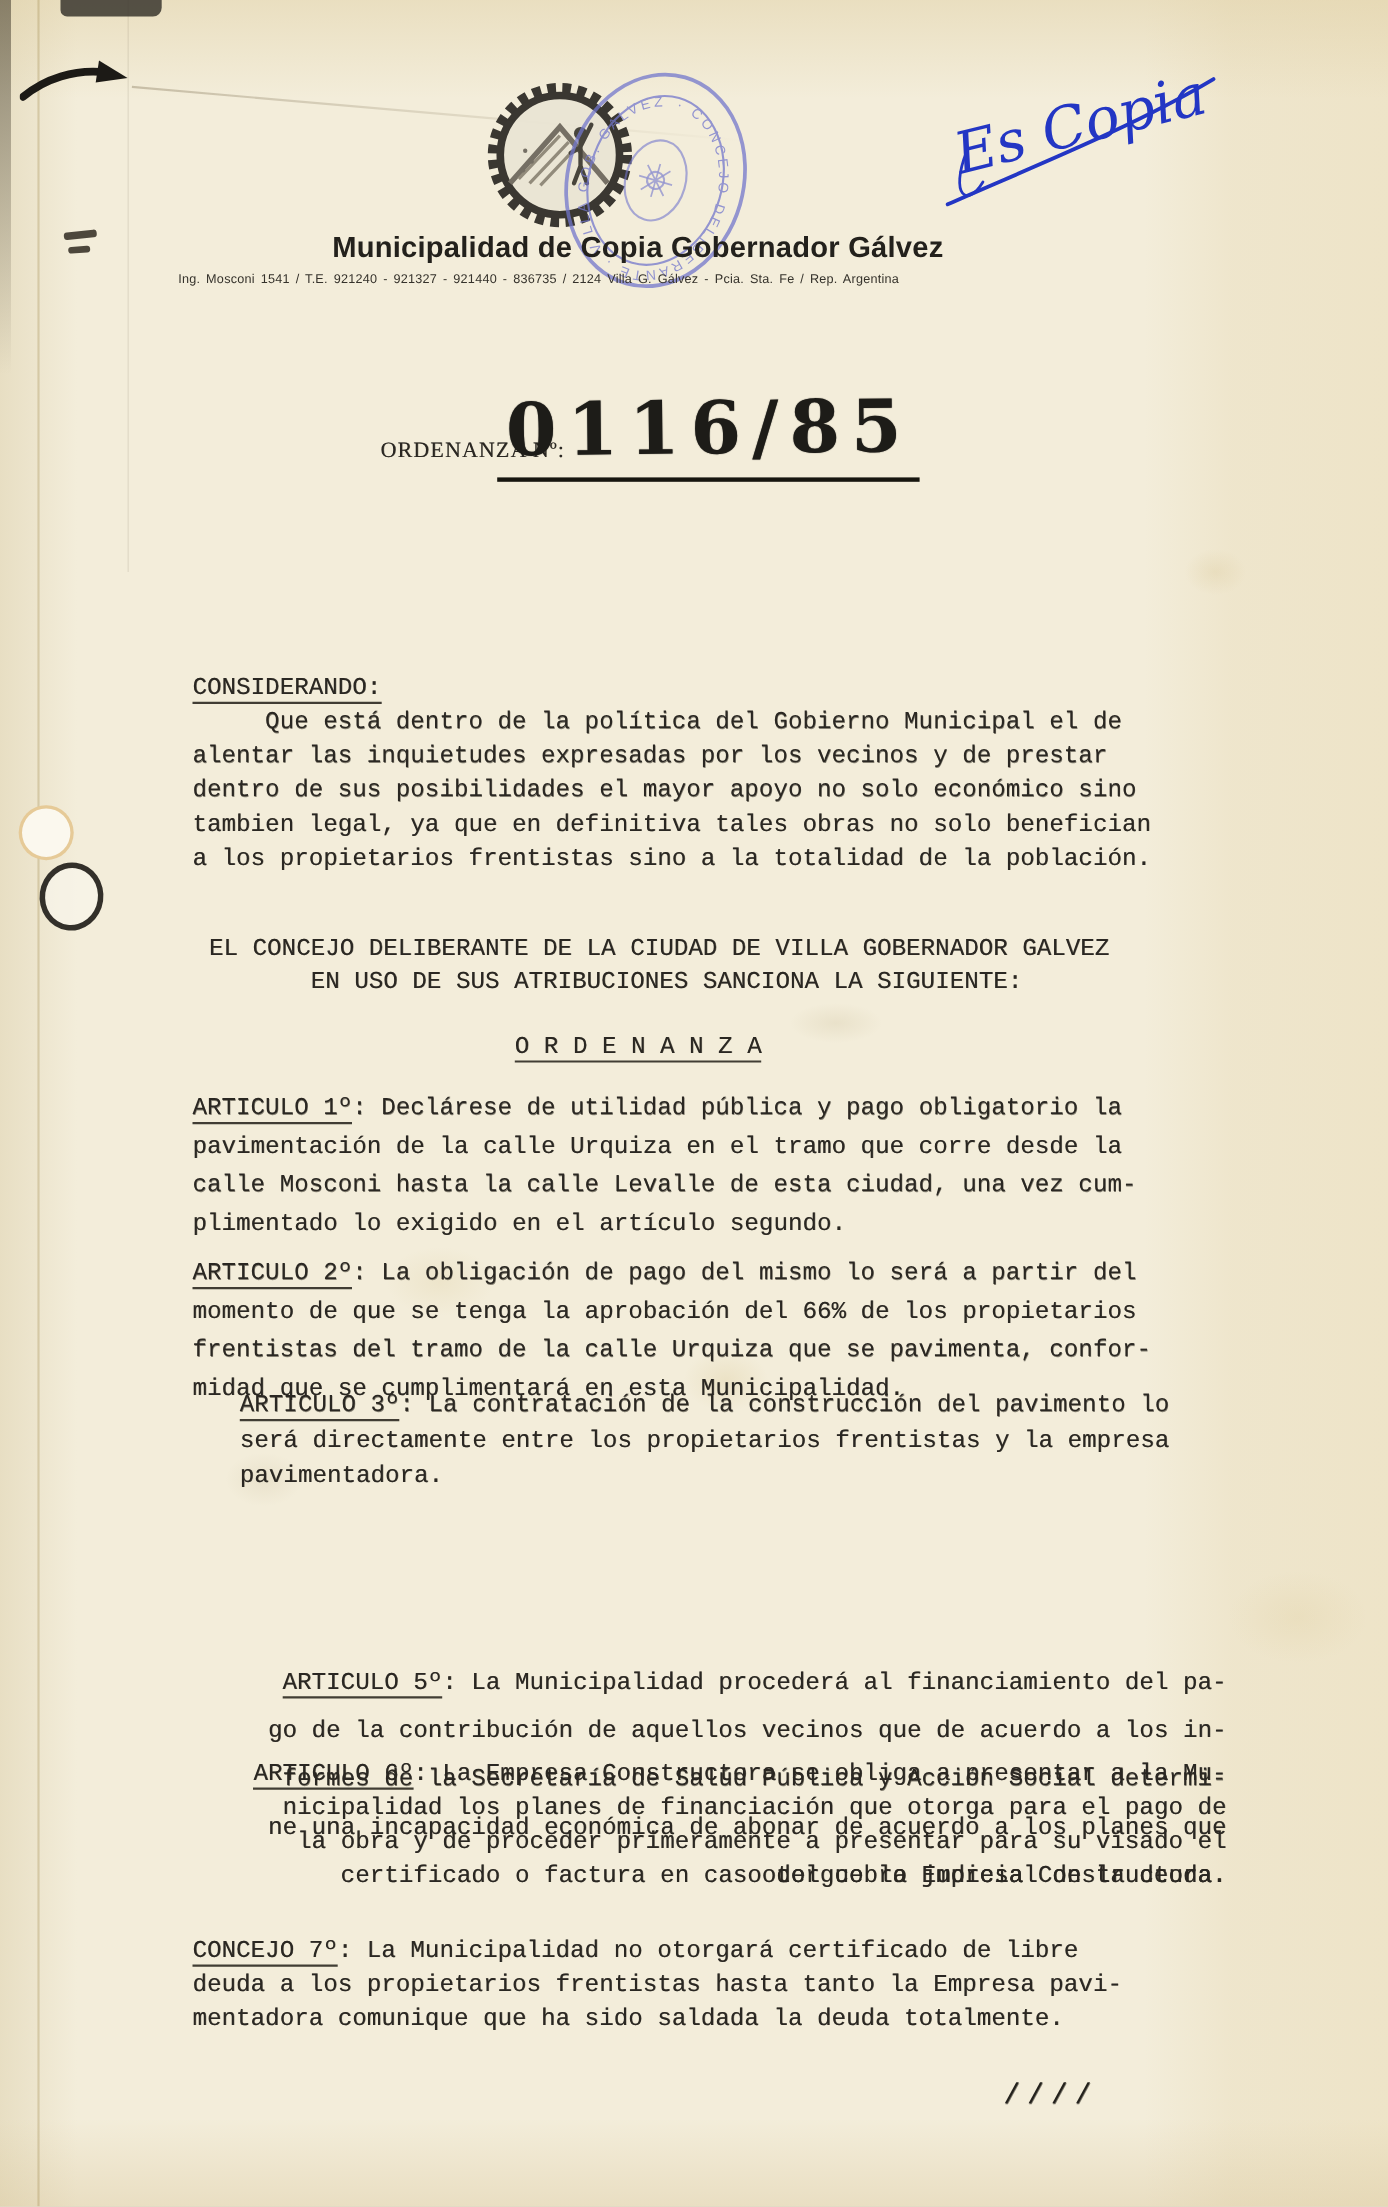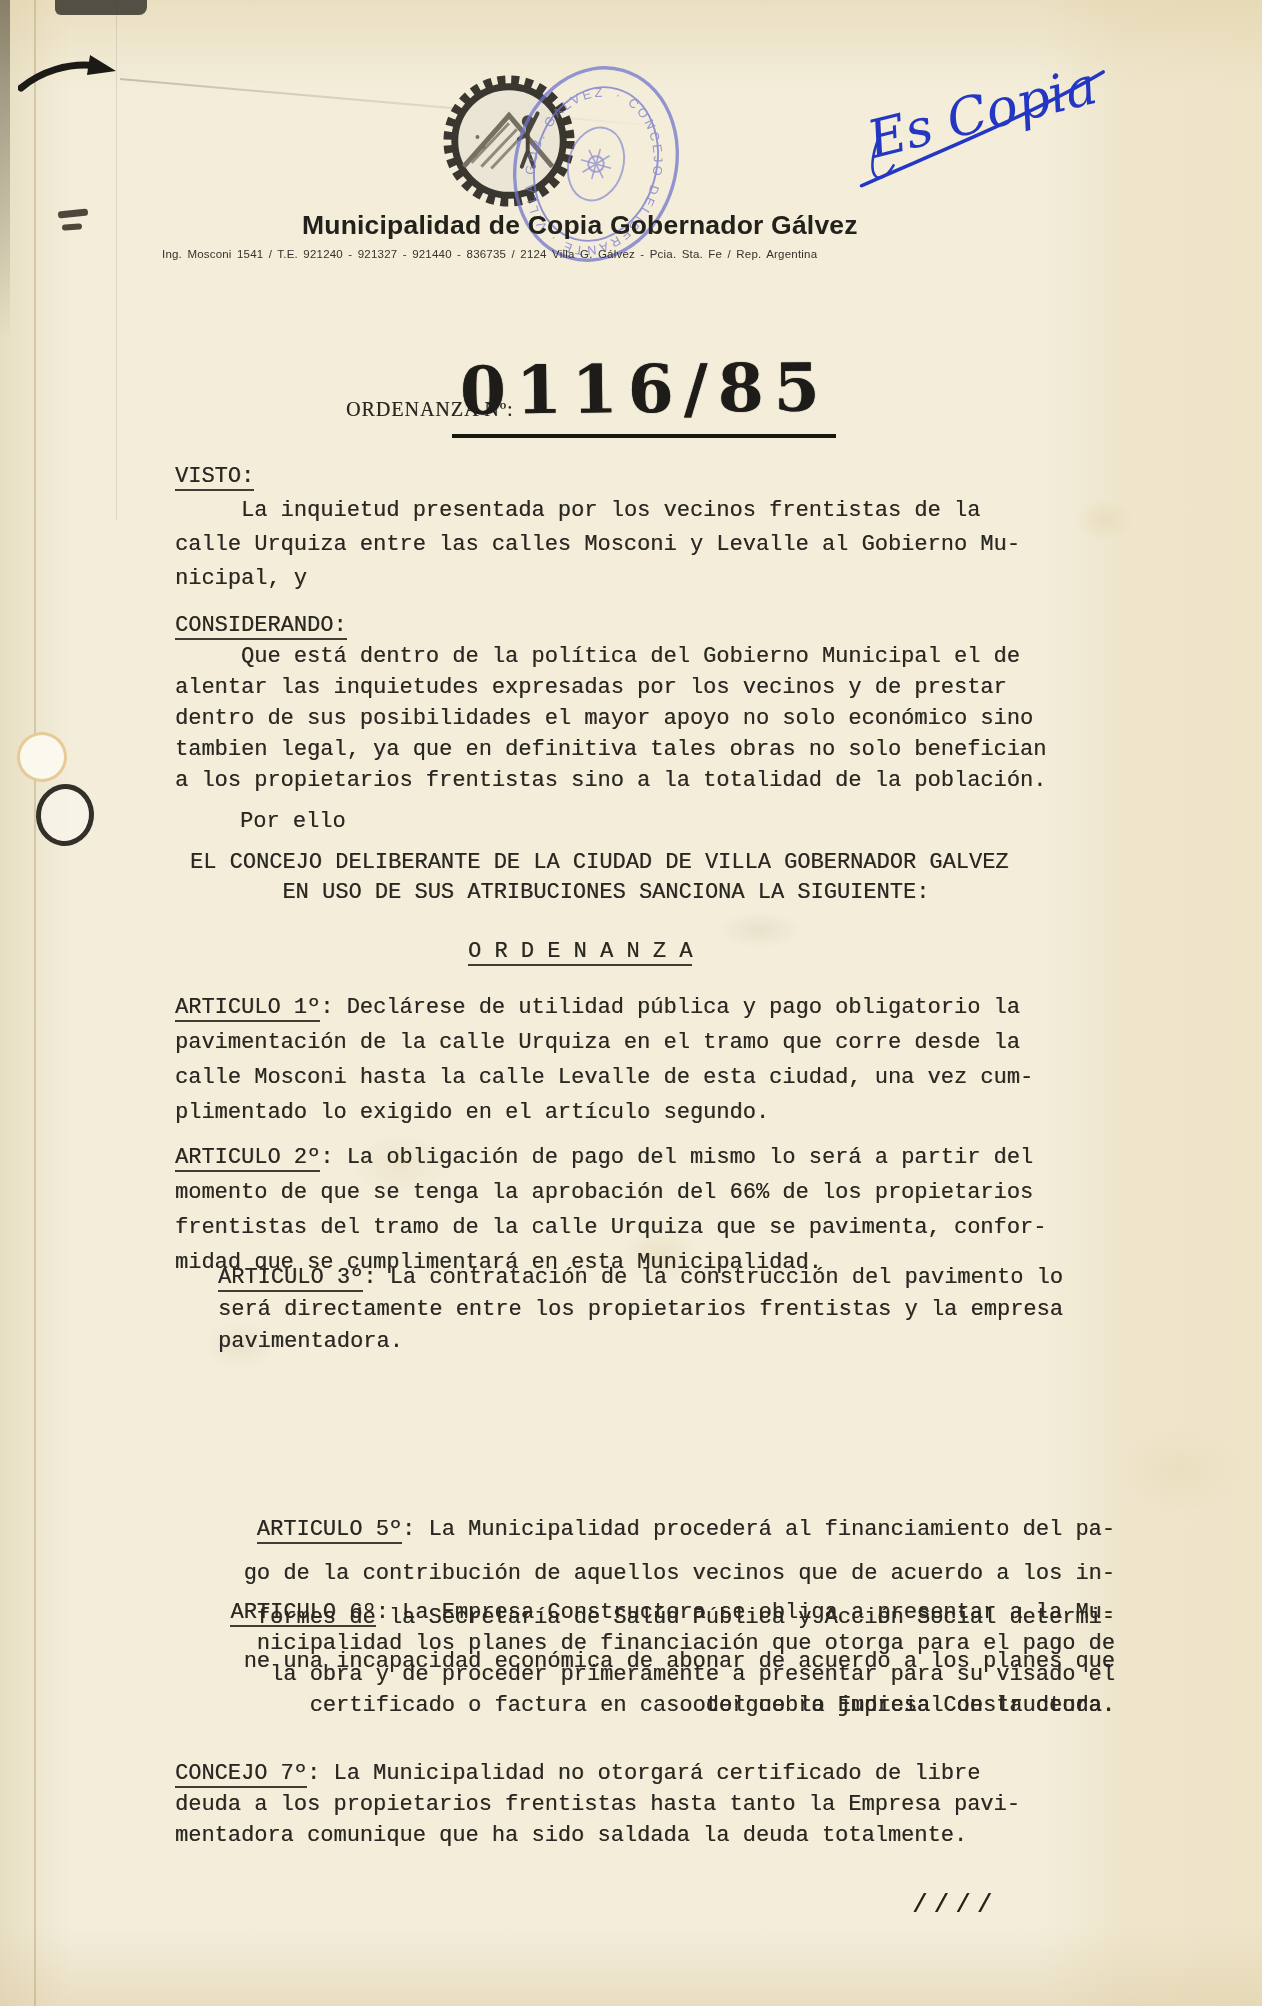--- a/index.html
+++ b/index.html
@@ -113,33 +113,28 @@
     </g>
   </svg>
 
   <div class="muni-title">Municipalidad de Copia Gobernador Gálvez</div>
   <div class="address">Ing. Mosconi 1541  /  T.E. 921240 - 921327 - 921440 - 836735  /  2124 Villa G. Gálvez - Pcia. Sta. Fe  /  Rep. Argentina</div>
 
   <div class="ord-label">ORDENANZA Nº:</div>
   <div class="ord-number">0116/85</div>
   <div class="num-rule"></div>
 
-  <div class="tw" style="top:460px;"><span class="u">VISTO:</span><span>
-     La inquietud presentada por los vecinos frentistas de la
-calle Urquiza entre las calles Mosconi y Levalle al Gobierno Mu-
-nicipal, y</span></div>
 
   <div class="tw" style="top:610px;line-height:31px;"><span class="u">CONSIDERANDO:</span><span>
      Que está dentro de la política del Gobierno Municipal el de
 alentar las inquietudes expresadas por los vecinos y de prestar
 dentro de sus posibilidades el mayor apoyo no solo económico sino
 tambien legal, ya que en definitiva tales obras no solo benefician
 a los propietarios frentistas sino a la totalidad de la población.</span></div>
 
-  <div class="tw" style="top:805px;left:240px;">Por ello</div>
 
   <div class="tw" style="top:848px;left:190px;line-height:30px;">EL CONCEJO DELIBERANTE DE LA CIUDAD DE VILLA GOBERNADOR GALVEZ
        EN USO DE SUS ATRIBUCIONES SANCIONA LA SIGUIENTE:</div>
 
   <div class="tw" style="top:935px;left:468px;"><span class="u">O R D E N A N Z A</span></div>
 
   <div class="tw" style="top:990px;line-height:35px;"><span class="u">ARTICULO 1º</span><span>: Declárese de utilidad pública y pago obligatorio la
 pavimentación de la calle Urquiza en el tramo que corre desde la
 calle Mosconi hasta la calle Levalle de esta ciudad, una vez cum-
 plimentado lo exigido en el artículo segundo.</span></div>

